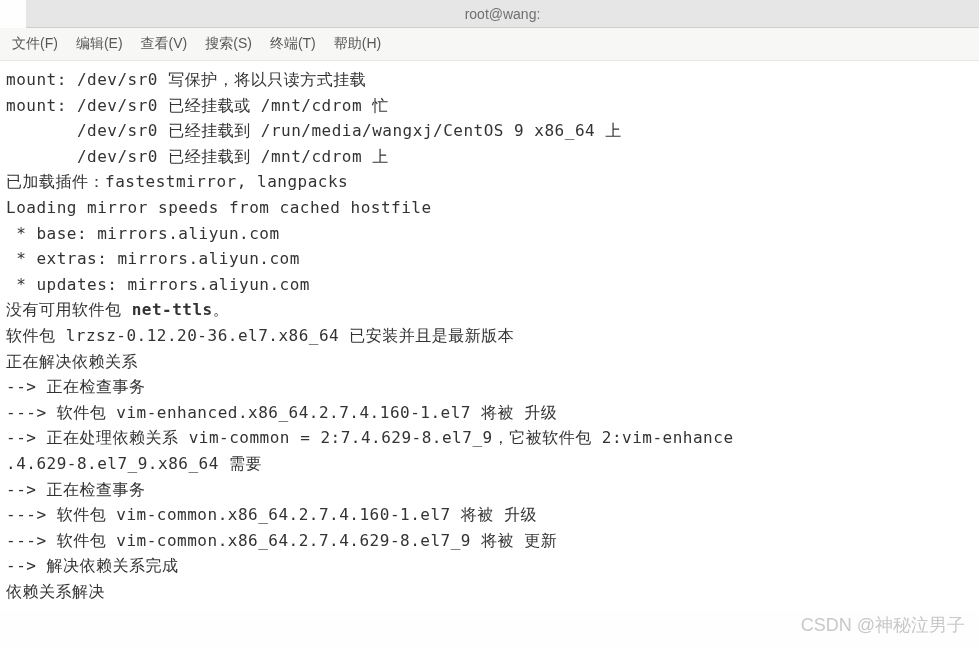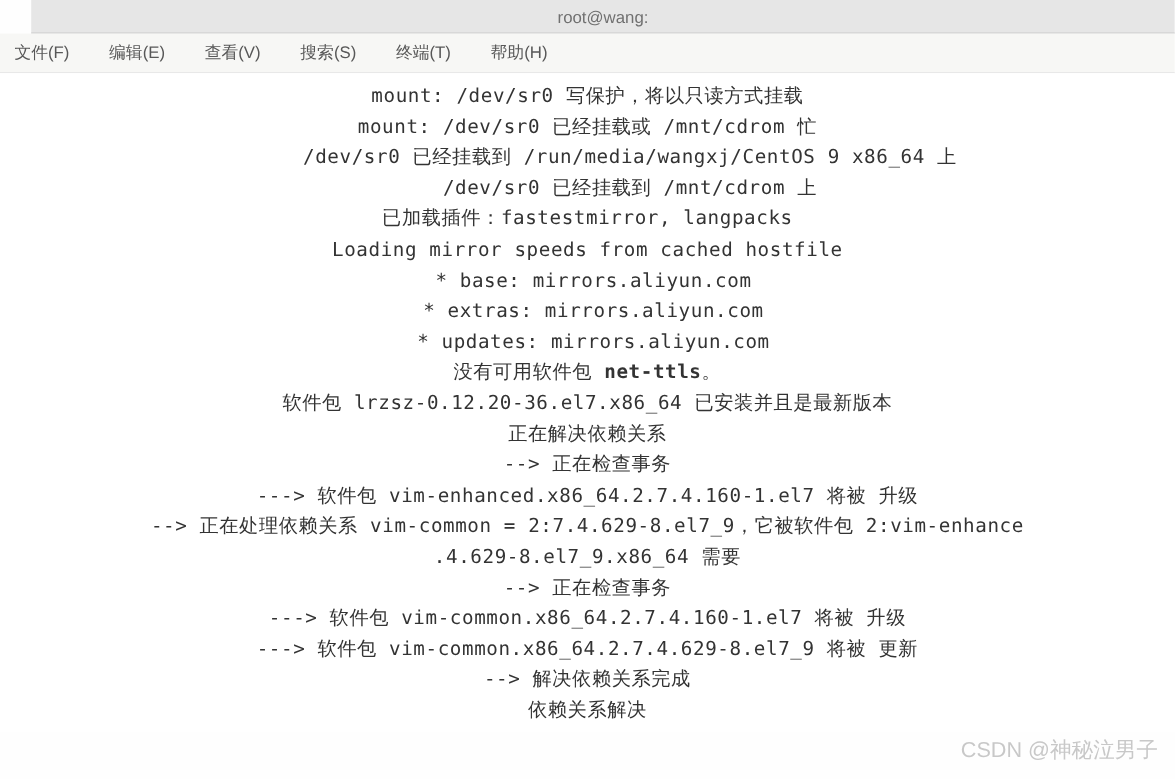--- a/index.html
+++ b/index.html
@@ -28,40 +28,39 @@
       font-size: 14px;
       font-family: sans-serif;
       margin-left: 26px;
     }
     .menubar {
       background: #f7f7f5;
       height: 28px;
       display: flex;
       align-items: center;
       padding: 16px 12px;
-      gap: 33px;
+      gap: 18px;
       font-family: sans-serif;
       font-size: 14px;
       color: #585858;
       border-bottom: 1px solid #e8e8e8;
     }
     .menu-item {
       cursor: pointer;
     }
     .terminal {
       padding: 6px 6px;
       background: #ffffff;
       line-height: 1.6;
       font-size: 16px;
       letter-spacing: 0.5px;
       color: #333;
     }
     .terminal-line {
       white-space: pre;
-      text-align: center;
     }
     .highlighted-box {
       border: 3px solid #d93a2f;
       border-radius: 8px;
       padding: 2px 6px;
       margin: 2px 4px 2px 2px;
       display: block;
       width: fit-content;
       min-width: 650px;
     }

